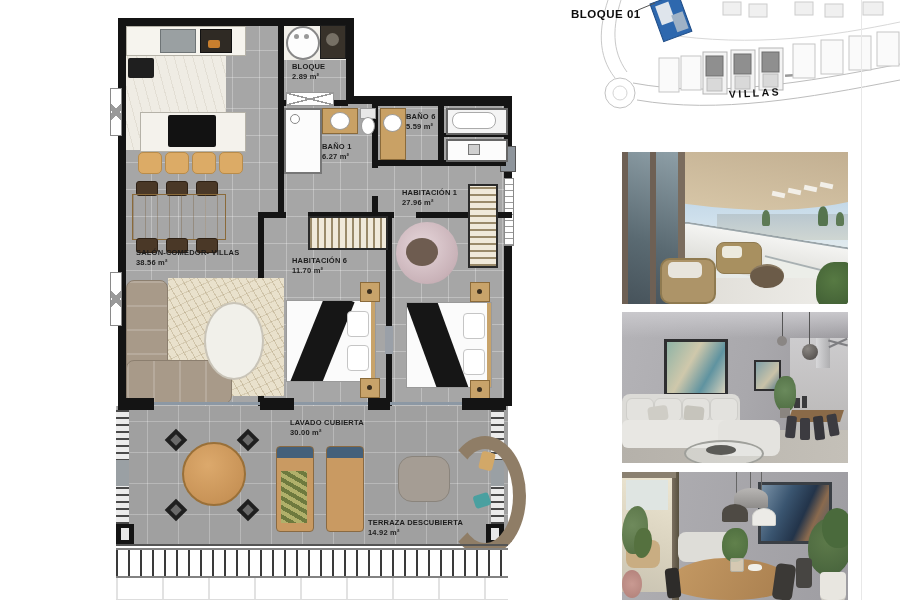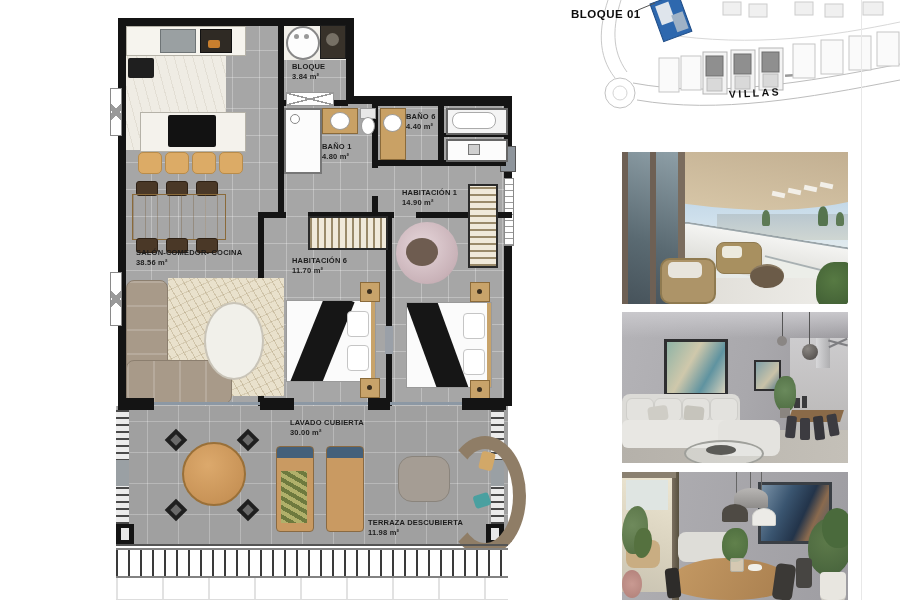--- a/index.html
+++ b/index.html
@@ -193,49 +193,49 @@
 
     <div class="a" style="left:6px;top:544px;width:392px;height:2px;background:#555;"></div>
     <div class="a" style="left:6px;top:548px;width:392px;height:26px;background:#fff;
          border-top:2px solid #828282;border-bottom:2px solid #828282;
          background-image:repeating-linear-gradient(90deg,#3a3a3a 0 2px, transparent 2px 12px);"></div>
     <div class="a" style="left:6px;top:578px;width:392px;height:21px;border-bottom:1px solid #ddd;
          background-image:repeating-linear-gradient(90deg,#e2e2e2 0 2px, transparent 2px 46px);"></div>
 
     <div class="lbl" style="left:182px;top:62px;">
       <div>BLOQUE</div>
-      <div>3.84 m²</div>
+      <div>2.89 m²</div>
     </div>
     <div class="lbl" style="left:212px;top:142px;">
       <div>BAÑO 1</div>
-      <div>4.80 m²</div>
+      <div>6.27 m²</div>
     </div>
     <div class="lbl" style="left:296px;top:112px;">
       <div>BAÑO 6</div>
-      <div>4.40 m²</div>
+      <div>5.59 m²</div>
     </div>
     <div class="lbl" style="left:292px;top:188px;">
       <div>HABITACIÓN 1</div>
-      <div>14.90 m²</div>
+      <div>27.96 m²</div>
     </div>
     <div class="lbl" style="left:182px;top:256px;">
       <div>HABITACIÓN 6</div>
       <div>11.70 m²</div>
     </div>
     <div class="lbl" style="left:26px;top:248px;">
-      <div>SALÓN-COMEDOR- COCINA</div>
+      <div>SALÓN-COMEDOR- VILLAS</div>
       <div>38.56 m²</div>
     </div>
     <div class="lbl" style="left:180px;top:418px;">
       <div>LAVADO CUBIERTA</div>
       <div>30.00 m²</div>
     </div>
     <div class="lbl" style="left:258px;top:518px;">
       <div>TERRAZA DESCUBIERTA</div>
-      <div>11.98 m²</div>
+      <div>14.92 m²</div>
     </div>
   </div>
 
   <svg class="a" style="left:563px;top:0;" width="337" height="118" viewBox="0 0 337 118">
     <g>
       <path d="M 45 0 C 36 28, 34 55, 52 78" stroke="#c9c9c9" fill="none" stroke-width="1"></path>
       <path d="M 58 0 C 50 26, 48 50, 64 72" stroke="#c9c9c9" fill="none" stroke-width="1"></path>
       <circle cx="57" cy="93" r="15" stroke="#c2c2c2" fill="none" stroke-width="1"></circle>
       <circle cx="57" cy="93" r="7" stroke="#d5d5d5" fill="none" stroke-width="1"></circle>
       <path d="M 70 83 C 150 98, 240 83, 337 64" stroke="#bdbdbd" fill="none" stroke-width="1"></path>

